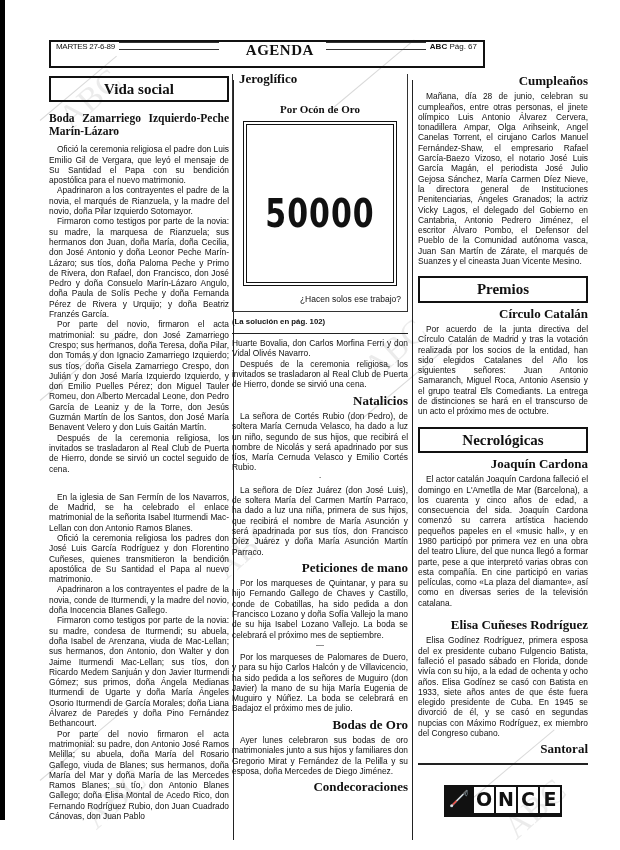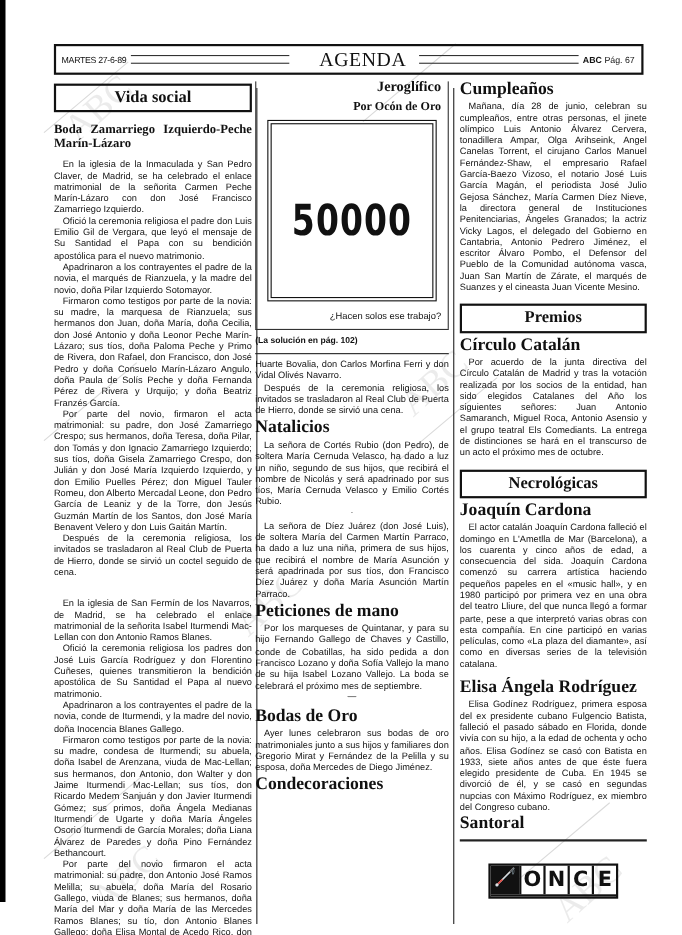--- a/index.html
+++ b/index.html
@@ -2,49 +2,49 @@
 <html><head>
 <meta charset="utf-8">
 <style>
   * { box-sizing: border-box; margin: 0; padding: 0; }
   html, body { width: 620px; height: 850px; background: #fff; overflow: hidden; }
   body { position: relative; font-family: "Liberation Sans", sans-serif; color: #111; }
 
   .edge-bar { position: absolute; left: 0; top: 0; width: 5px; height: 820px; background: #000; }
 
   .masthead {
-    position: absolute; left: 49px; top: 40px; width: 536px; height: 28px;
-    border: 2px solid #111; display: flex; align-items: center;
+    position: absolute; left: 49px; top: 40px; width: 436px; height: 28px;
+    border: 2px solid #111; display: flex; 
   }
   .masthead .date { font-size: 8px; letter-spacing: -0.3px; margin-left: 5px; white-space: nowrap; }
   .masthead .rule { flex: 1; height: 8px; border-top: 1px solid #333; border-bottom: 1px solid #333; margin: 0 4px; }
-  .masthead .section { font-family: "Liberation Serif", serif; font-weight: normal; font-size: 18px; letter-spacing: 0.5px; padding: 0 8px; margin-left: 15px; }
+  .masthead .section { font-family: "Liberation Serif", serif; font-weight: bold; font-size: 15px; letter-spacing: 0.5px; padding: 0 8px; margin-left: 15px; }
   .masthead .page { font-size: 8px; margin-right: 6px; white-space: nowrap; }
   .masthead .page b { font-weight: bold; }
 
   .col { position: absolute; top: 76px; font-size: 8.4px; line-height: 10.3px; text-align: justify; }
   .col p { text-indent: 8px; margin-bottom: 0; }
   .col1 { left: 49px; width: 180px; }
   .col2 { left: 232px; width: 176px; }
   .col3 { left: 418px; width: 170px; }
 
   .vline { position: absolute; width: 1px; background: #222; }
 
   .boxhead {
     border: 2px solid #111; text-align: center; font-family: "Liberation Serif", serif;
     font-weight: bold; font-size: 15px; padding: 6px 0; margin-bottom: 10px;
   }
   h3 { font-family: "Liberation Serif", serif; font-weight: bold; font-size: 11.5px; line-height: 13px; margin: 4px 0 6px; }
-  h4 { font-family: "Liberation Serif", serif; font-weight: bold; font-size: 16px; text-align: left; margin: 6px 0 5px; }
+  h4 { font-family: "Liberation Serif", serif; font-weight: bold; font-size: 13px; text-align: right; margin: 6px 0 5px; }
   .gap { height: 10px; }
   .sep { text-align: center; font-size: 8px; height: 12px; }
 
   .jero { border-left: 1px solid #333; border-right: 1px solid #333; padding: 0 6px 2px; }
-  .jero-title { font-family: "Liberation Serif", serif; font-weight: bold; font-size: 13px; text-align: right; margin-top: -2px; }
-  .jero-author { font-family: "Liberation Serif", serif; font-weight: bold; font-size: 11px; text-align: right; margin: 8px 0 6px; }
+  .jero-title { font-family: "Liberation Serif", serif; font-weight: bold; font-size: 13px; text-align: left; margin-top: -2px; }
+  .jero-author { font-family: "Liberation Serif", serif; font-weight: bold; font-size: 11px; text-align: center; margin: 20px 0 6px; }
   .jero-box { border: 4px double #111; height: 165px; margin: 0 4px; display: flex; flex-direction: column; align-items: center; justify-content: center; }
   .jero-au { font-family: "Liberation Serif", serif; font-weight: bold; font-size: 64px; line-height: 60px; letter-spacing: -2px; }
   .jero-num { font-family: "DejaVu Sans", sans-serif; font-weight: bold; font-size: 30px; margin-top: 22px; letter-spacing: 1px; transform: scaleY(1.3); }
   .jero-q { text-align: right; font-size: 8.5px; margin: 8px 0 5px; }
   .jero-bottom { border-top: 1px solid #333; }
   .jero-sol { font-size: 7.8px; margin: 5px 0 6px; font-weight: bold; }
   .hr { border-top: 1px solid #222; margin-bottom: 4px; }
 
   .once { margin: 20px auto 0; width: 118px; border: 2px solid #111; }
   .once-top { display: flex; height: 28px; border-bottom: 2px solid #111; }
@@ -79,21 +79,20 @@
   <span class="rule"></span>
   <span class="page"><b>ABC</b> <span>Pág. 67</span></span>
 </div>
 
 <div class="vline" style="left:233px;top:80px;height:760px;"></div>
 <div class="vline" style="left:412px;top:80px;height:760px;"></div>
 
 <div class="col col1">
   <div class="boxhead">Vida social</div>
   <h3>Boda Zamarriego Izquierdo-Peche Marín-Lázaro</h3>
-  <p>En la iglesia de la Inmaculada y San Pedro Claver, de Madrid, se ha celebrado el enlace matrimonial de la señorita Carmen Peche Marín-Lázaro con don José Francisco Zamarriego Izquierdo.</p>
   <p>Ofició la ceremonia religiosa el padre don Luis Emilio Gil de Vergara, que leyó el mensaje de Su Santidad el Papa con su bendición apostólica para el nuevo matrimonio.</p>
   <p>Apadrinaron a los contrayentes el padre de la novia, el marqués de Rianzuela, y la madre del novio, doña Pilar Izquierdo Sotomayor.</p>
   <p>Firmaron como testigos por parte de la novia: su madre, la marquesa de Rianzuela; sus hermanos don Juan, doña María, doña Cecilia, don José Antonio y doña Leonor Peche Marín-Lázaro; sus tíos, doña Paloma Peche y Primo de Rivera, don Rafael, don Francisco, don José Pedro y doña Consuelo Marín-Lázaro Angulo, doña Paula de Solís Peche y doña Fernanda Pérez de Rivera y Urquijo; y doña Beatriz Franzés García.</p>
   <p>Por parte del novio, firmaron el acta matrimonial: su padre, don José Zamarriego Crespo; sus hermanos, doña Teresa, doña Pilar, don Tomás y don Ignacio Zamarriego Izquierdo; sus tíos, doña Gisela Zamarriego Crespo, don Julián y don José María Izquierdo Izquierdo, y don Emilio Puelles Pérez; don Miguel Tauler Romeu, don Alberto Mercadal Leone, don Pedro García de Leaniz y de la Torre, don Jesús Guzmán Martín de los Santos, don José María Benavent Velero y don Luis Gaitán Martín.</p>
   <p>Después de la ceremonia religiosa, los invitados se trasladaron al Real Club de Puerta de Hierro, donde se sirvió un coctel seguido de cena.</p>
   <div class="gap" style="height:18px"></div>
   <p>En la iglesia de San Fermín de los Navarros, de Madrid, se ha celebrado el enlace matrimonial de la señorita Isabel Iturmendi Mac-Lellan con don Antonio Ramos Blanes.</p>
   <p>Ofició la ceremonia religiosa los padres don José Luis García Rodríguez y don Florentino Cuñeses, quienes transmitieron la bendición apostólica de Su Santidad el Papa al nuevo matrimonio.</p>
   <p>Apadrinaron a los contrayentes el padre de la novia, conde de Iturmendi, y la madre del novio, doña Inocencia Blanes Gallego.</p>
   <p>Firmaron como testigos por parte de la novia: su madre, condesa de Iturmendi; su abuela, doña Isabel de Arenzana, viuda de Mac-Lellan; sus hermanos, don Antonio, don Walter y don Jaime Iturmendi Mac-Lellan; sus tíos, don Ricardo Medem Sanjuán y don Javier Iturmendi Gómez; sus primos, doña Ángela Medianas Iturmendi de Ugarte y doña María Ángeles Osorio Iturmendi de García Morales; doña Liana Álvarez de Paredes y doña Pino Fernández Bethancourt.</p>
@@ -114,38 +113,39 @@
   <div class="hr"></div>
   <p style="text-indent:0">Huarte Bovalia, don Carlos Morfina Ferri y don Vidal Olivés Navarro.</p>
   <p>Después de la ceremonia religiosa, los invitados se trasladaron al Real Club de Puerta de Hierro, donde se sirvió una cena.</p>
   <h4>Natalicios</h4>
   <p>La señora de Cortés Rubio (don Pedro), de soltera María Cernuda Velasco, ha dado a luz un niño, segundo de sus hijos, que recibirá el nombre de Nicolás y será apadrinado por sus tíos, María Cernuda Velasco y Emilio Cortés Rubio.</p>
   <div class="sep">·</div>
   <p>La señora de Díez Juárez (don José Luis), de soltera María del Carmen Martín Parraco, ha dado a luz una niña, primera de sus hijos, que recibirá el nombre de María Asunción y será apadrinada por sus tíos, don Francisco Díez Juárez y doña María Asunción Martín Parraco.</p>
   <h4>Peticiones de mano</h4>
   <p>Por los marqueses de Quintanar, y para su hijo Fernando Gallego de Chaves y Castillo, conde de Cobatillas, ha sido pedida a don Francisco Lozano y doña Sofía Vallejo la mano de su hija Isabel Lozano Vallejo. La boda se celebrará el próximo mes de septiembre.</p>
   <div class="sep">—</div>
+  <p>Por los marqueses de Palomares de Duero, y para su hijo Carlos Halcón y de Villavicencio, ha sido pedida a los señores de Muguiro (don Javier) la mano de su hija María Eugenia de Muguiro y Núñez. La boda se celebrará en Badajoz el próximo mes de julio.</p>
   <h4>Bodas de Oro</h4>
   <p>Ayer lunes celebraron sus bodas de oro matrimoniales junto a sus hijos y familiares don Gregorio Mirat y Fernández de la Pelilla y su esposa, doña Mercedes de Diego Jiménez.</p>
   <h4>Condecoraciones</h4>
 </div>
 
 <div class="col col3">
   <h4 style="margin-top:0">Cumpleaños</h4>
   <p>Mañana, día 28 de junio, celebran su cumpleaños, entre otras personas, el jinete olímpico Luis Antonio Álvarez Cervera, tonadillera Ampar, Olga Arihseink, Angel Canelas Torrent, el cirujano Carlos Manuel Fernández-Shaw, el empresario Rafael García-Baezo Vizoso, el notario José Luis García Magán, el periodista José Julio Gejosa Sánchez, María Carmen Díez Nieve, la directora general de Instituciones Penitenciarias, Ángeles Granados; la actriz Vicky Lagos, el delegado del Gobierno en Cantabria, Antonio Pedrero Jiménez, el escritor Álvaro Pombo, el Defensor del Pueblo de la Comunidad autónoma vasca, Juan San Martín de Zárate, el marqués de Suanzes y el cineasta Juan Vicente Mesino.</p>
   <div class="gap"></div>
   <div class="boxhead">Premios</div>
   <h4 style="margin-top:-4px">Círculo Catalán</h4>
   <p>Por acuerdo de la junta directiva del Círculo Catalán de Madrid y tras la votación realizada por los socios de la entidad, han sido elegidos Catalanes del Año los siguientes señores: Juan Antonio Samaranch, Miguel Roca, Antonio Asensio y el grupo teatral Els Comediants. La entrega de distinciones se hará en el transcurso de un acto el próximo mes de octubre.</p>
   <div class="gap"></div>
   <div class="boxhead">Necrológicas</div>
   <h4 style="margin-top:-4px">Joaquín Cardona</h4>
   <p>El actor catalán Joaquín Cardona falleció el domingo en L'Ametlla de Mar (Barcelona), a los cuarenta y cinco años de edad, a consecuencia del sida. Joaquín Cardona comenzó su carrera artística haciendo pequeños papeles en el «music hall», y en 1980 participó por primera vez en una obra del teatro Lliure, del que nunca llegó a formar parte, pese a que interpretó varias obras con esta compañía. En cine participó en varias películas, como «La plaza del diamante», así como en diversas series de la televisión catalana.</p>
   <div class="gap" style="height:6px"></div>
-  <h4>Elisa Ángela Rodríguez</h4>
+  <h4>Elisa Cuñeses Rodríguez</h4>
   <p>Elisa Godínez Rodríguez, primera esposa del ex presidente cubano Fulgencio Batista, falleció el pasado sábado en Florida, donde vivía con su hijo, a la edad de ochenta y ocho años. Elisa Godínez se casó con Batista en 1933, siete años antes de que éste fuera elegido presidente de Cuba. En 1945 se divorció de él, y se casó en segundas nupcias con Máximo Rodríguez, ex miembro del Congreso cubano.</p>
   <h4>Santoral</h4>
   <div class="hr" style="margin-top:8px;border-top-width:2px"></div>
   <div class="once">
     <div class="once-top">
       <div class="once-icon">🦯</div>
       <div class="once-text">
         <span>O</span>
         <span>N</span>
         <span>C</span>

